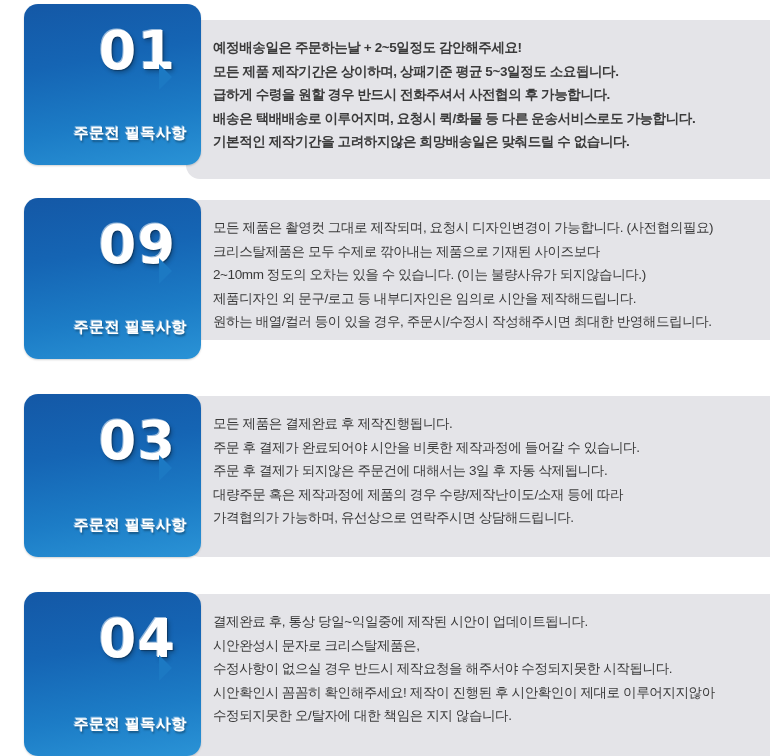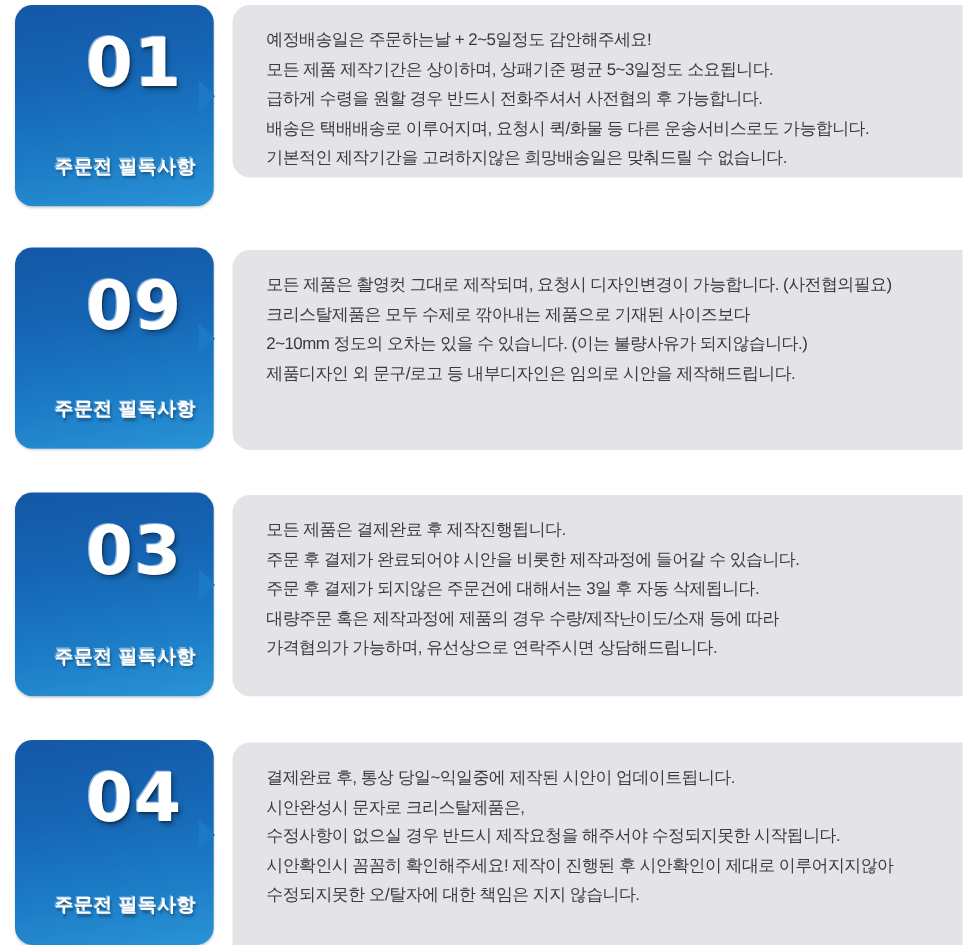--- a/index.html
+++ b/index.html
@@ -28,23 +28,23 @@
     color:#3a3a3a;
     font-size:13.5px;
     line-height:23.5px;
     letter-spacing:-0.4px;
     white-space:nowrap;
   }
 
   
   .badge{
     position:absolute;
-    left:12px;
+    left:24px;
     top:0;
-    width:159px;
+    width:177px;
     border-radius:14px;
     background:linear-gradient(170deg,#1458a6 0%,#1565b4 35%,#1c7cc6 70%,#2a93d6 100%);
     box-shadow:0 1px 2px rgba(0,0,0,.18);
     box-sizing:border-box;
     overflow:visible;
   }
   .badge .inner{
     position:relative;
     height:100%;
     width:100%;
@@ -80,25 +80,25 @@
   .pointer{
     position:absolute;
     left:159px;
     width:0;height:0;
     border-top:13px solid transparent;
     border-bottom:13px solid transparent;
     border-left:13px solid #1c79c3;
   }
 
   
-  #card1 .panel{top:4px;height:138px;}
+  #card1 .panel{top:20px;height:159px;font-weight:bold;}
   #card1 .badge{top:4px;height:161px;}
   #card1 .pointer{top:64px;}
 
-  #card2 .panel{top:200px;height:160px;}
+  #card2 .panel{top:200px;height:140px;}
   #card2 .badge{top:198px;height:161px;}
   #card2 .pointer{top:258px;}
 
   #card3 .panel{top:396px;height:161px;}
   #card3 .badge{top:394px;height:163px;}
   #card3 .pointer{top:455px;}
 
   #card4 .panel{top:594px;height:162px;border-radius:14px 0 0 0;}
   #card4 .badge{top:592px;height:164px;border-radius:14px 14px 14px 14px;}
   #card4 .pointer{top:655px;}
@@ -124,20 +124,21 @@
     </div>
     <div class="pointer"></div>
   </div>
 
   <div class="card" id="card2">
     <div class="panel">
       <div class="panel-line">모든 제품은 촬영컷 그대로 제작되며, 요청시 디자인변경이 가능합니다. (사전협의필요)</div>
       <div class="panel-line">크리스탈제품은 모두 수제로 깎아내는 제품으로 기재된 사이즈보다</div>
       <div class="panel-line">2~10mm 정도의 오차는 있을 수 있습니다. (이는 불량사유가 되지않습니다.)</div>
       <div class="panel-line">제품디자인 외 문구/로고 등 내부디자인은 임의로 시안을 제작해드립니다.</div>
+      <div class="panel-line">원하는 배열/컬러 등이 있을 경우, 주문시/수정시 작성해주시면 최대한 반영해드립니다.</div>
     </div>
     <div class="badge">
       <div class="inner">
         <div class="badge-num">09</div>
         <div class="badge-label">주문전 필독사항</div>
       </div>
     </div>
     <div class="pointer"></div>
   </div>
 

